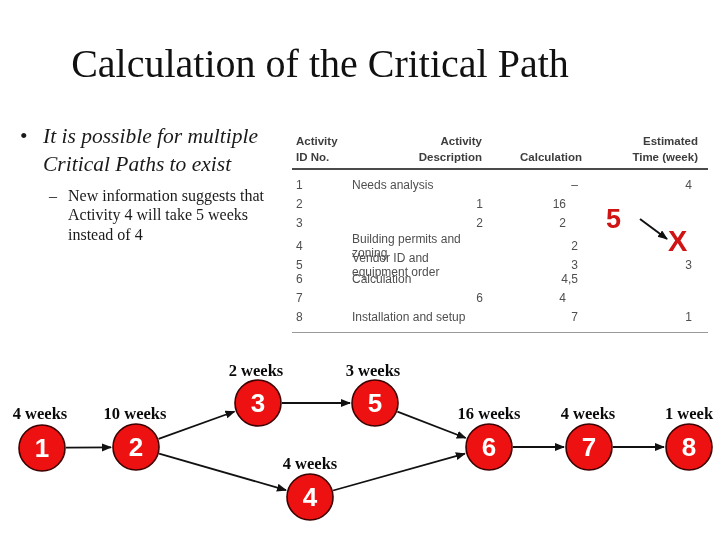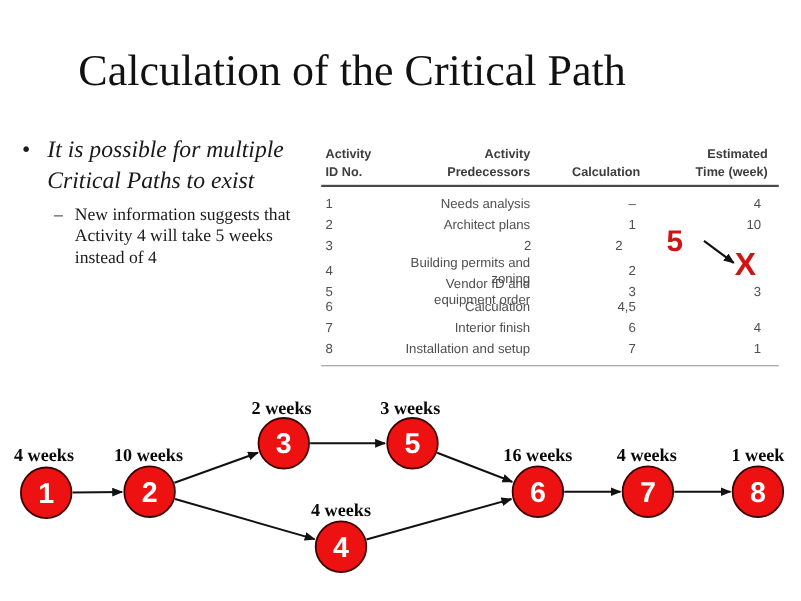--- a/index.html
+++ b/index.html
@@ -26,21 +26,21 @@
          padding:6px 0 3px 0;border-bottom:2.5px solid #4a4a4a;}
   .th{display:flex;flex-direction:column;justify-content:flex-end;align-items:flex-end;
       font-size:11.5px;font-weight:bold;color:#3d3d3d;line-height:1.35;}
   .th.c1{align-items:flex-start;padding-left:4px;}
   .th.c2{padding-right:5px;}
   .th.c4{padding-right:10px;}
   .tbody{padding-top:6px;padding-bottom:6px;border-bottom:1px solid #999;}
   .tr{display:grid;grid-template-columns:60px 135px 95px 126px;height:18.8px;align-items:center;
       font-size:12px;}
   .td.c1{text-align:left;padding-left:4px;}
-  .td.c2{text-align:right;padding-right:5px;}
+  .td.c2{text-align:left;padding-right:5px;}
   .td.c3{text-align:right;padding-right:4px;}
   .td.c4{text-align:right;padding-right:16px;}
 
   
   .anno-five{position:absolute;left:606px;top:206px;font-family:"Liberation Sans",sans-serif;
              font-size:27px;font-weight:bold;color:#d01414;line-height:1;}
   .anno-x{position:absolute;left:668px;top:227px;font-family:"Liberation Sans",sans-serif;
           font-size:29px;font-weight:bold;color:#d01414;line-height:1;}
   .anno-arrow{position:absolute;left:636px;top:212px;}
 
@@ -68,44 +68,43 @@
   </div>
 
   <div class="acttable">
     <div class="thead">
       <div class="th c1">
         <span>Activity</span>
         <span>ID No.</span>
       </div>
       <div class="th c2">
         <span>Activity</span>
-        <span>Predecessors</span>
+        <span>Description</span>
       </div>
       <div class="th c3">
         <span></span>
         <span>Calculation</span>
       </div>
       <div class="th c4">
         <span>Estimated</span>
         <span>Time (week)</span>
       </div>
     </div>
     <div class="tbody">
 
     <div class="tr">
         <div class="td c1">1</div>
         <div class="td c2">Needs analysis</div>
         <div class="td c3">–</div>
         <div class="td c4">4</div>
       </div>
         <div class="tr">
         <div class="td c1">2</div>
-        <div class="td c2">Architect plans</div>
         <div class="td c3">1</div>
-        <div class="td c4">10</div>
+        <div class="td c4">16</div>
       </div>
         <div class="tr">
         <div class="td c1">3</div>
         <div class="td c3">2</div>
         <div class="td c4">2</div>
       </div>
         <div class="tr">
         <div class="td c1">4</div>
         <div class="td c2">Building permits and zoning</div>
         <div class="td c3">2</div>
@@ -117,21 +116,20 @@
         <div class="td c3">3</div>
         <div class="td c4">3</div>
       </div>
         <div class="tr">
         <div class="td c1">6</div>
         <div class="td c2">Calculation</div>
         <div class="td c3">4,5</div>
       </div>
         <div class="tr">
         <div class="td c1">7</div>
-        <div class="td c2">Interior finish</div>
         <div class="td c3">6</div>
         <div class="td c4">4</div>
       </div>
         <div class="tr">
         <div class="td c1">8</div>
         <div class="td c2">Installation and setup</div>
         <div class="td c3">7</div>
         <div class="td c4">1</div>
       </div>
       </div>

